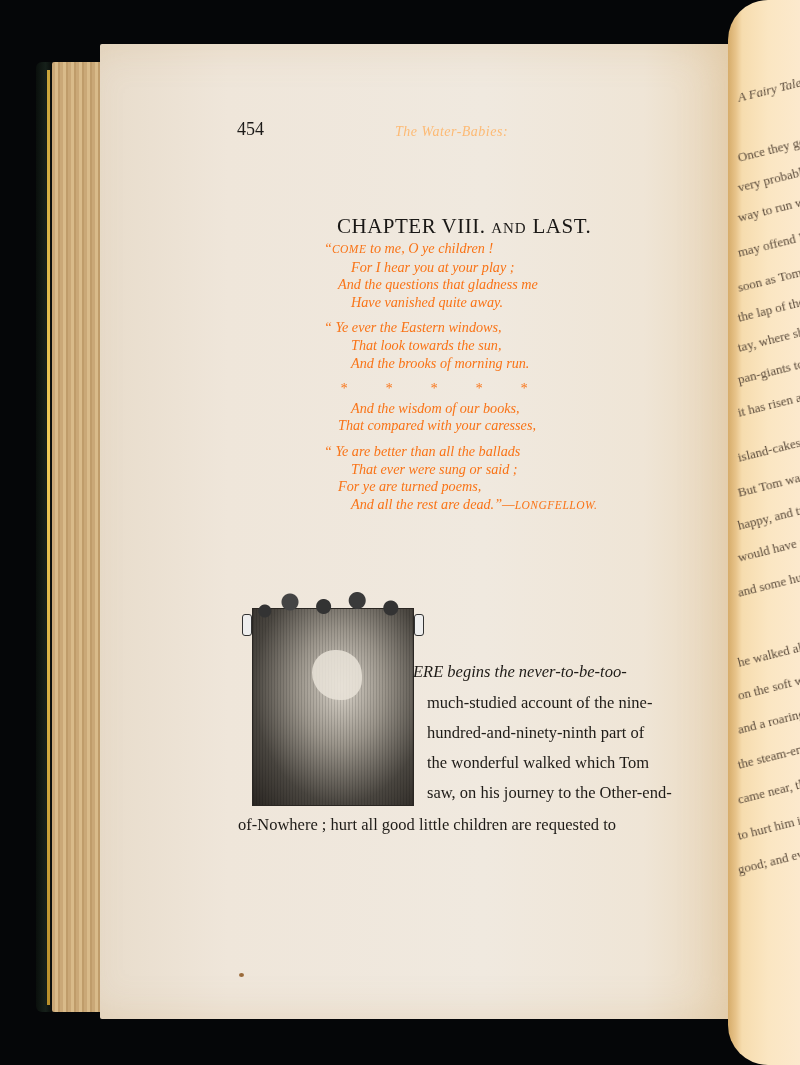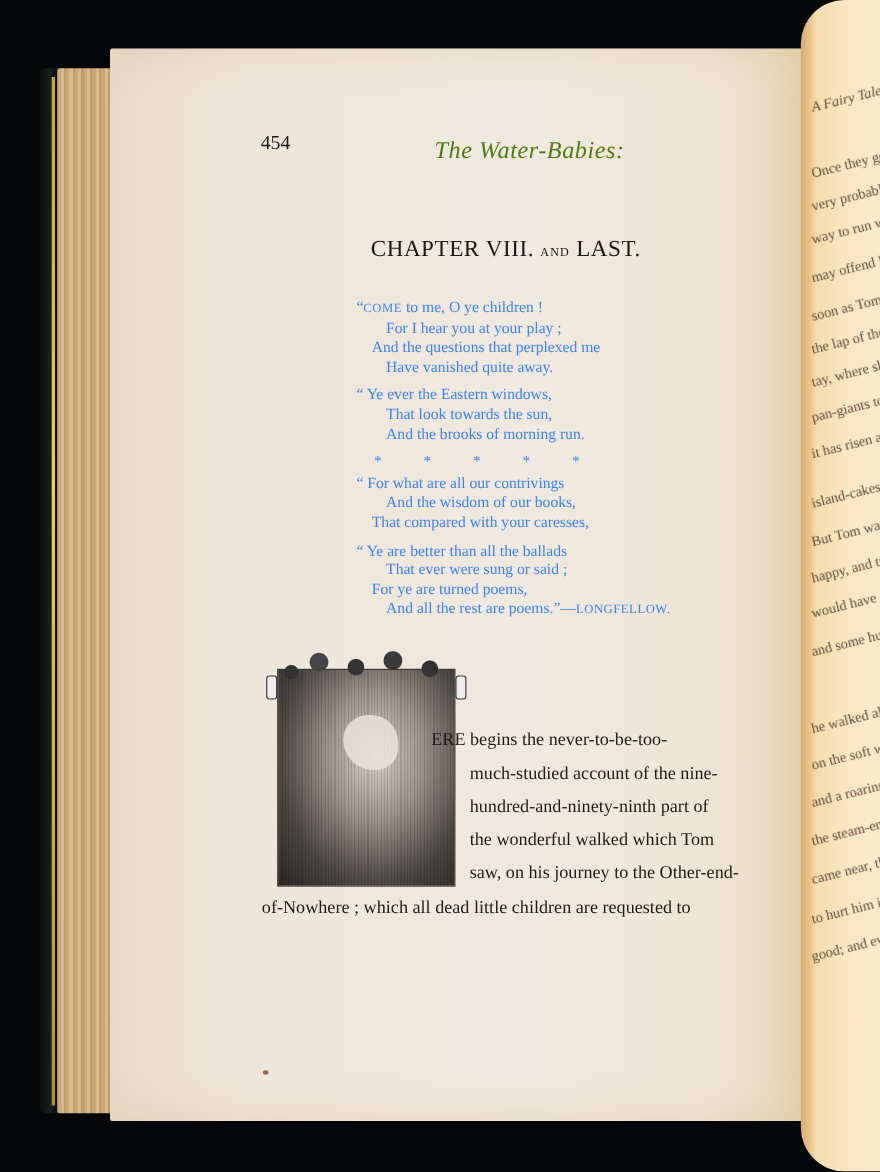--- a/index.html
+++ b/index.html
@@ -4,40 +4,40 @@
 <style>
   html, body { margin:0; padding:0; }
   body { width:800px; height:1065px; background:#050608; position:relative; overflow:hidden; font-family:"Liberation Serif","DejaVu Serif",serif; }
   .cover-left { position:absolute; left:36px; top:62px; width:16px; height:950px; background:linear-gradient(90deg,#0a0f0c,#16201a 60%,#0a0d0b); border-radius:6px 0 0 6px; }
   .gilt { position:absolute; left:47px; top:70px; width:3px; height:935px; background:linear-gradient(180deg,#c9a43a,#f1cc57 40%,#b88f2b); }
   .page-edges { position:absolute; left:52px; top:62px; width:48px; height:950px; background:repeating-linear-gradient(90deg,#caa877 0 3px,#d9bb8a 3px 6px,#bf9c6a 6px 8px); border-radius:2px 0 0 2px; }
   .left-page { position:absolute; left:100px; top:44px; width:640px; height:975px; background:linear-gradient(90deg,#e8dccb 0%,#efe6da 20%,#f0e9df 60%,#efe5d6 85%,#e9d6b9 100%); border-radius:2px; box-shadow: inset -20px 0 40px rgba(200,160,100,0.25); }
   .right-page { position:absolute; left:728px; top:0; width:80px; height:1065px; background:linear-gradient(90deg,#d6ac6a 0px,#e8c48b 8px,#f6dcae 14px,#fbe6c2 40px,#fcead0 100%); border-radius:40px 0 0 40px; overflow:hidden; }
   .right-page .frag { position:absolute; left:10px; width:140px; font-size:13px; color:#5a4a3a; transform:rotate(-14deg); transform-origin:left center; white-space:nowrap; filter:blur(0.4px); }
   .folio { position:absolute; left:237px; top:119px; font-size:18px; color:#1c1a18; }
-  .running-head { position:absolute; left:395px; top:124px; font-size:22px; font-style:italic; color:#4d7c0f; letter-spacing:0.5px; }
+  .running-head { position:absolute; left:395px; top:124px; font-size:14px; font-style:italic; color:#fdba74; letter-spacing:0.5px; }
   .chapter-title { position:absolute; left:337px; top:214px; font-size:21px; color:#1a1816; letter-spacing:0.5px; }
-  .chapter-title .sc { font-size:11px; letter-spacing:1px; }
-  .poem { position:absolute; left:326px; top:272px; font-size:14.2px; color:#3b82f6; line-height:17.6px; }
+  .chapter-title .sc { font-size:15px; letter-spacing:1px; }
+  .poem { position:absolute; left:326px; top:240px; font-size:14.2px; color:#f97316; line-height:17.6px;font-style:italic; }
   .stanza { margin-bottom:8px; }
   .line { white-space:nowrap; }
   .line.indent { padding-left:25px; }
   .line.first { text-indent:-2px; }
   .sc-inline { font-size:11.5px; letter-spacing:0.5px; }
   .stars { display:flex; gap:38px; padding-left:14px; margin:0 0 2px; font-size:14px; }
   .illustration { position:absolute; left:242px; top:590px; width:180px; height:215px; }
   .illustration .box { position:absolute; left:10px; top:18px; width:160px; height:196px; background:
       radial-gradient(ellipse at 55% 40%, #d8d2c8 0%, #9a948a 35%, #4a4640 70%, #2a2622 100%);
       border:1px solid #2a2622; }
   .illustration .box::after { content:""; position:absolute; inset:0; background:repeating-linear-gradient(90deg,rgba(0,0,0,0.12) 0 1px,transparent 1px 3px); }
   .illustration .foliage { position:absolute; left:6px; top:0; width:168px; height:30px; background:radial-gradient(circle at 10% 70%,#333 0 6px,transparent 7px),radial-gradient(circle at 25% 40%,#444 0 8px,transparent 9px),radial-gradient(circle at 45% 55%,#333 0 7px,transparent 8px),radial-gradient(circle at 65% 35%,#3a3a3a 0 8px,transparent 9px),radial-gradient(circle at 85% 60%,#333 0 7px,transparent 8px); }
   .illustration .post { position:absolute; top:24px; width:8px; height:20px; border:1.5px solid #333; border-radius:3px; background:#eee; }
   .illustration .figure { position:absolute; left:70px; top:60px; width:50px; height:50px; background:#e9e3d8; border-radius:45% 50% 40% 55%; opacity:0.85; }
   .body-text { position:absolute; font-size:16.5px; color:#1e1b17; white-space:nowrap; }
-  .dropcap-line { left:392px; }
+  .dropcap-line { left:413px;font-style:italic; }
   .spot { position:absolute; left:239px; top:973px; width:5px; height:4px; border-radius:50%; background:#9a6a3a; }
 </style>
 </head>
 <body>
 
 <div class="cover-left"></div>
 <div class="page-edges"></div>
 <div class="gilt"></div>
 
 <div class="left-page"></div>
@@ -48,62 +48,61 @@
 <div class="chapter-title">
   <span>CHAPTER VIII.</span>
   <span class="sc">AND</span>
   <span>LAST.</span>
 </div>
 
 <div class="poem">
   <div class="stanza">
     <div class="line first"><span>“</span><span class="sc-inline">COME</span><span> to me, O ye children !</span></div>
     <div class="line indent">For I hear you at your play ;</div>
-    <div class="line" style="padding-left:12px">And the questions that perplexed me</div>
+    <div class="line" style="padding-left:12px">And the questions that gladness me</div>
     <div class="line indent">Have vanished quite away.</div>
   </div>
   <div class="stanza">
     <div class="line first">“ Ye ever the Eastern windows,</div>
     <div class="line indent">That look towards the sun,</div>
     <div class="line indent">And the brooks of morning run.</div>
   </div>
   <div class="stars">
     <span>*</span>
     <span>*</span>
     <span>*</span>
     <span>*</span>
     <span>*</span>
   </div>
   <div class="stanza">
-    <div class="line first">“ For what are all our contrivings</div>
     <div class="line indent">And the wisdom of our books,</div>
     <div class="line" style="padding-left:12px">That compared with your caresses,</div>
   </div>
   <div class="stanza">
     <div class="line first">“ Ye are better than all the ballads</div>
     <div class="line indent">That ever were sung or said ;</div>
     <div class="line" style="padding-left:12px">For ye are turned poems,</div>
-    <div class="line indent"><span>And all the rest are poems.”—</span><span class="sc-inline">LONGFELLOW.</span></div>
+    <div class="line indent"><span>And all the rest are dead.”—</span><span class="sc-inline">LONGFELLOW.</span></div>
   </div>
 </div>
 
 <div class="illustration">
   <div class="box"></div>
   <div class="foliage"></div>
   <div class="post" style="left:0"></div>
   <div class="post" style="left:172px"></div>
   <div class="figure"></div>
 </div>
 
 <div class="body-text dropcap-line" style="top:662px">ERE  begins  the  never-to-be-too-</div>
 <div class="body-text" style="left:427px; top:693px">much-studied  account  of  the  nine-</div>
 <div class="body-text" style="left:427px; top:723px">hundred-and-ninety-ninth  part  of</div>
 <div class="body-text" style="left:427px; top:753px">the  wonderful  walked  which  Tom</div>
 <div class="body-text" style="left:427px; top:783px">saw, on his journey to the Other-end-</div>
-<div class="body-text" style="left:238px; top:815px">of-Nowhere ;  which all dead little children are requested to</div>
+<div class="body-text" style="left:238px; top:815px">of-Nowhere ;  hurt all good little children are requested to</div>
 
 <div class="spot"></div>
 
 <div class="right-page">
   <div class="frag" style="top:90px; font-style:italic">A Fairy Tale for a L</div>
   <div class="frag" style="top:150px">Once they get to the</div>
   <div class="frag" style="top:180px">very probably do,</div>
   <div class="frag" style="top:210px">way to run way, or</div>
   <div class="frag" style="top:245px">may offend Mrs. B</div>
   <div class="frag" style="top:280px">soon as Tom had</div>

